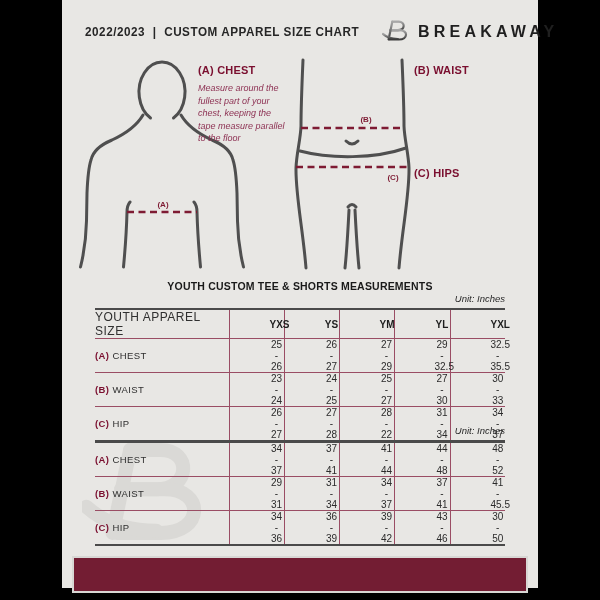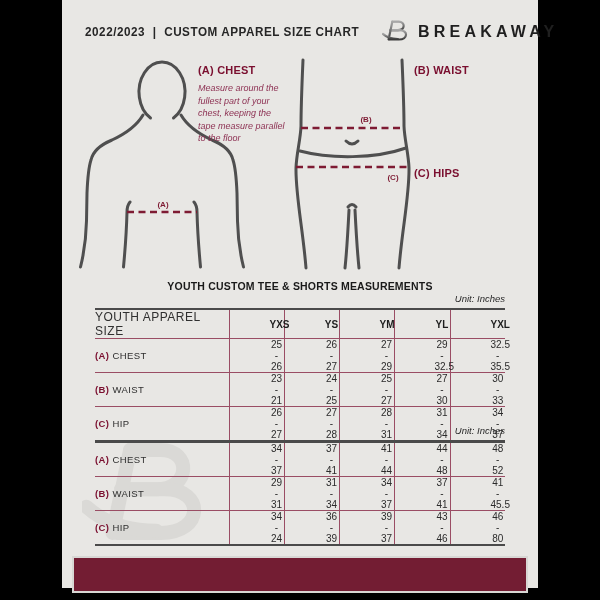--- a/index.html
+++ b/index.html
@@ -143,31 +143,31 @@
       <tr class="bd">
         <td class="lab"><span class="pfx">(A)</span> <span>CHEST</span></td>
         <td class="val">25 - 26</td>
         <td class="val">26 - 27</td>
         <td class="val">27 - 29</td>
         <td class="val">29 - 32.5</td>
         <td class="val">32.5 - 35.5</td>
       </tr>
       <tr class="bd">
         <td class="lab"><span class="pfx">(B)</span> <span>WAIST</span></td>
-        <td class="val">23 - 21</td>
+        <td class="val">23 - 24</td>
         <td class="val">24 - 25</td>
         <td class="val">25 - 27</td>
         <td class="val">27 - 30</td>
         <td class="val">30 - 33</td>
       </tr>
       <tr class="bd">
         <td class="lab"><span class="pfx">(C)</span> <span>HIP</span></td>
         <td class="val">26 - 27</td>
         <td class="val">27 - 28</td>
-        <td class="val">28 - 31</td>
+        <td class="val">28 - 22</td>
         <td class="val">31 - 34</td>
         <td class="val">34 - 37</td>
       </tr>
     </tbody>
       </table>
 
     <div class="unit" style="top:425px">Unit: Inches</div>
     <table class="size" style="top:441px">
       <colgroup>
           <col style="width:134px">
@@ -189,24 +189,24 @@
       <tr class="bd">
         <td class="lab"><span class="pfx">(B)</span> <span>WAIST</span></td>
         <td class="val">29 - 31</td>
         <td class="val">31 - 34</td>
         <td class="val">34 - 37</td>
         <td class="val">37 - 41</td>
         <td class="val">41 - 45.5</td>
       </tr>
       <tr class="bd">
         <td class="lab"><span class="pfx">(C)</span> <span>HIP</span></td>
-        <td class="val">34 - 24</td>
+        <td class="val">34 - 36</td>
         <td class="val">36 - 39</td>
-        <td class="val">39 - 37</td>
+        <td class="val">39 - 42</td>
         <td class="val">43 - 46</td>
-        <td class="val">46 - 80</td>
+        <td class="val">30 - 50</td>
       </tr>
     </tbody>
       </table>
 
     <div class="footer-bar"></div>
   </div>
 </div>
 
 </body></html>

